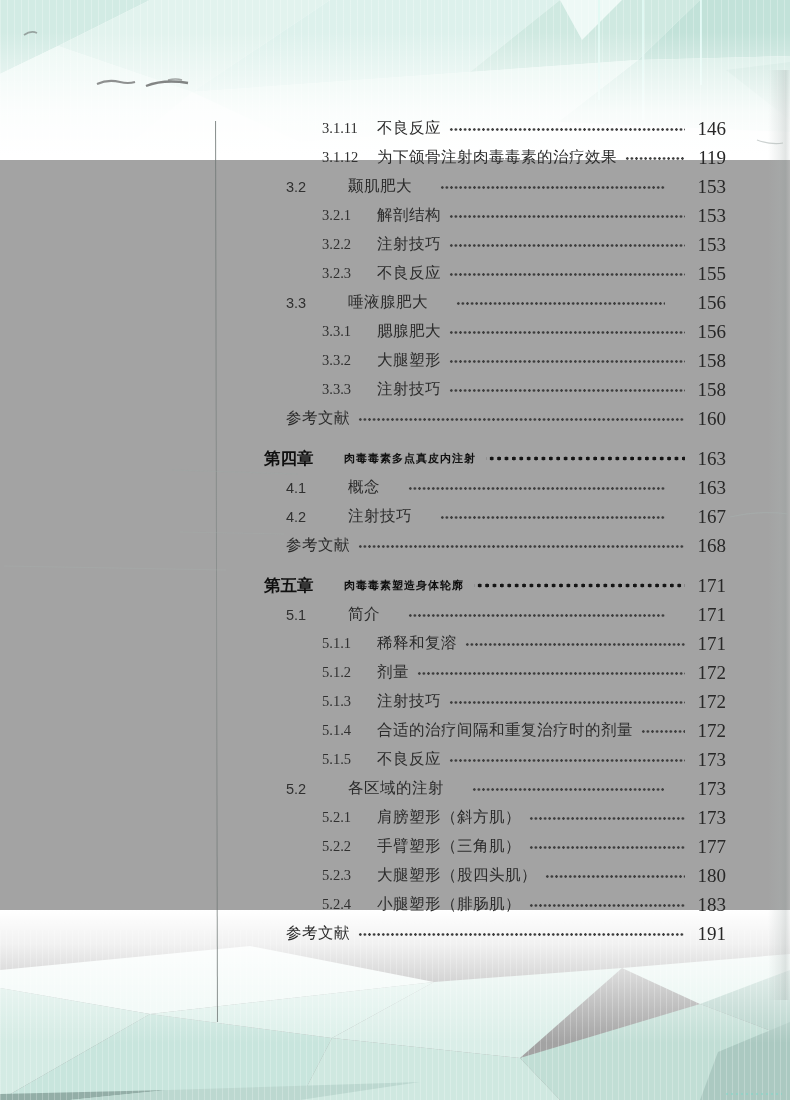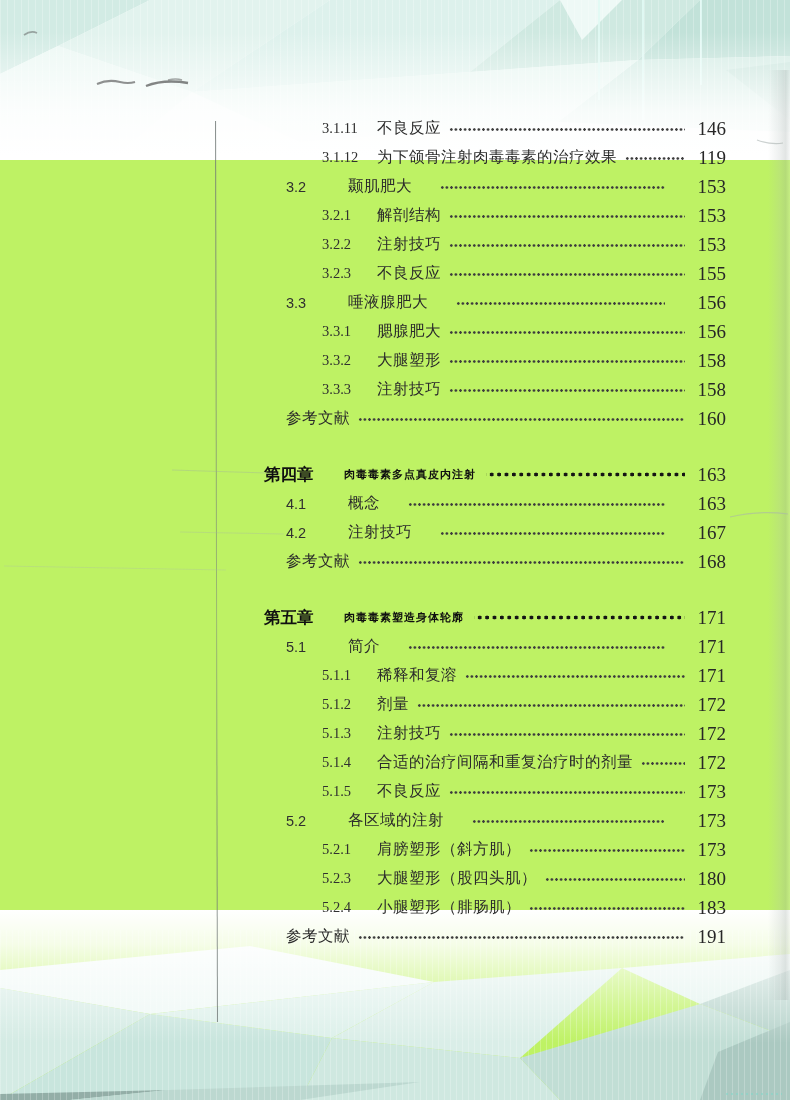--- a/index.html
+++ b/index.html
@@ -1,21 +1,21 @@
 <!DOCTYPE html>
 <html><head>
 <meta charset="utf-8">
 <style>
   html,body{margin:0;padding:0;}
   body{
     width:790px;height:1100px;overflow:hidden;
     font-family:"Liberation Serif","DejaVu Serif",serif;
     background:#ffffff;
   }
-  .scene{position:relative;width:790px;height:1100px;background:#bef264;overflow:hidden;}
+  .scene{position:relative;width:790px;height:1100px;background:#a3a3a3;overflow:hidden;}
 
   
   .band{position:absolute;left:0;width:790px;pointer-events:none;}
   .band svg{display:block;}
   .band-top{top:0;height:160px;}
   .band-bottom{bottom:0;height:190px;}
   .fade-top{position:absolute;left:0;top:0;width:790px;height:160px;
     background:linear-gradient(180deg,rgba(255,255,255,0) 20%,rgba(255,255,255,.82) 70%,#fff 98%);}
   .fade-bottom{position:absolute;left:0;bottom:0;width:790px;height:190px;
     background:linear-gradient(0deg,rgba(255,255,255,0) 30%,rgba(255,255,255,.85) 82%,#fff 100%);}
@@ -43,21 +43,21 @@
   .toc-row .leader{flex:1 1 auto;align-self:stretch;margin:0 9px 0 8px;
     background-image:radial-gradient(circle,#3d3d3d 1.05px,rgba(0,0,0,0) 1.5px);
     background-size:4.6px 5px;background-repeat:repeat-x;background-position:0 13px;}
   .toc-row .pagenum{flex:none;width:32px;text-align:right;font-size:19px;color:#272727;}
 
   .row-l1{padding-left:22px;gap:20px;}
   .row-l1 .num{width:42px;font-family:"Liberation Sans","DejaVu Sans",sans-serif;font-size:14.5px;}
   .row-l2{padding-left:58px;}
   .row-l2 .num{width:55px;font-size:14.5px;}
   .row-ref{padding-left:22px;}
-  .row-chapter{margin-top:27px;font-weight:bold;color:#101010;}
+  .row-chapter{margin-top:11px;font-weight:bold;color:#101010;}
   .row-chapter .num{width:80px;font-family:"Liberation Sans","DejaVu Sans",sans-serif;font-size:16.5px;color:#101010;}
   .row-chapter .title{font-family:"Liberation Sans","DejaVu Sans",sans-serif;font-size:11px;color:#101010;letter-spacing:1px;}
   .row-chapter .leader{background-image:radial-gradient(circle,#141414 1.7px,rgba(0,0,0,0) 2.2px);
     background-size:7.4px 7px;background-position:2px 11px;margin-left:10px;}
   .row-chapter .pagenum{font-weight:normal;}
 
   
   .marks{position:absolute;left:0;top:0;pointer-events:none;}
 </style>
 </head>
@@ -261,20 +261,26 @@
       <span class="leader"></span>
       <span class="pagenum">173</span>
     </div>
       <div class="toc-row row-l2">
       <span class="num">5.2.1</span>
       <span class="title">肩膀塑形（斜方肌）</span>
       <span class="leader"></span>
       <span class="pagenum">173</span>
     </div>
       <div class="toc-row row-l2">
+      <span class="num">5.2.2</span>
+      <span class="title">手臂塑形（三角肌）</span>
+      <span class="leader"></span>
+      <span class="pagenum">177</span>
+    </div>
+      <div class="toc-row row-l2">
       <span class="num">5.2.3</span>
       <span class="title">大腿塑形（股四头肌）</span>
       <span class="leader"></span>
       <span class="pagenum">180</span>
     </div>
       <div class="toc-row row-l2">
       <span class="num">5.2.4</span>
       <span class="title">小腿塑形（腓肠肌）</span>
       <span class="leader"></span>
       <span class="pagenum">183</span>

